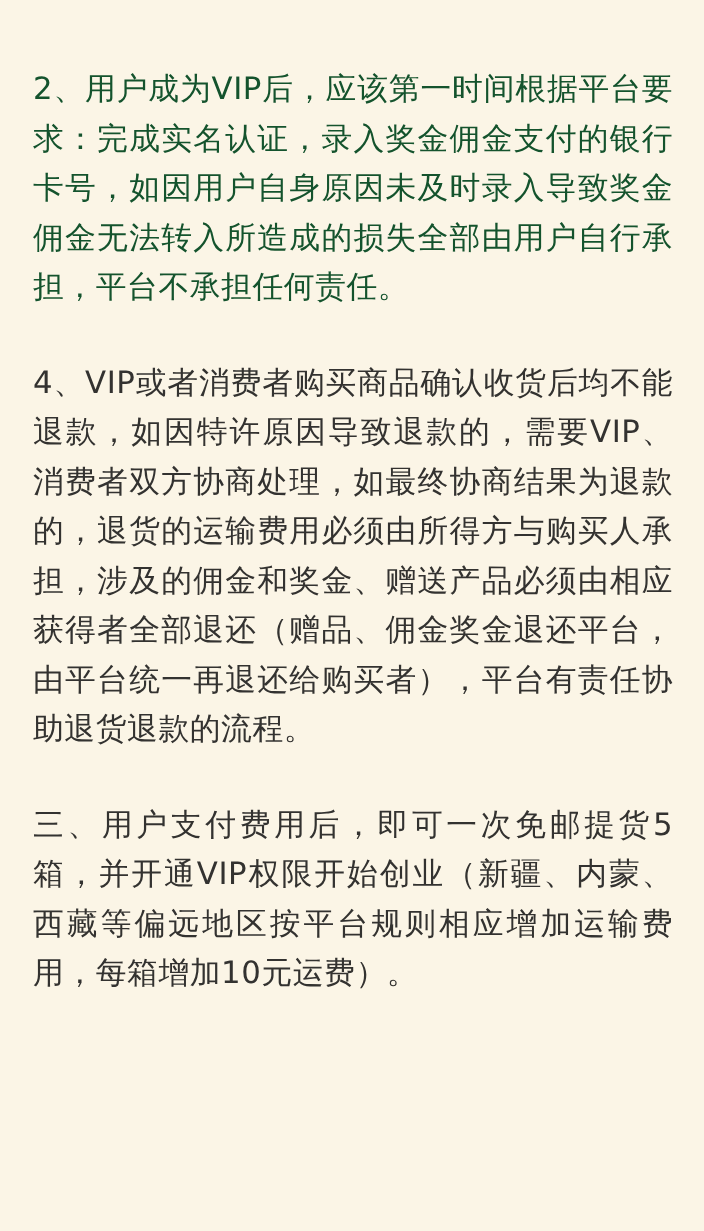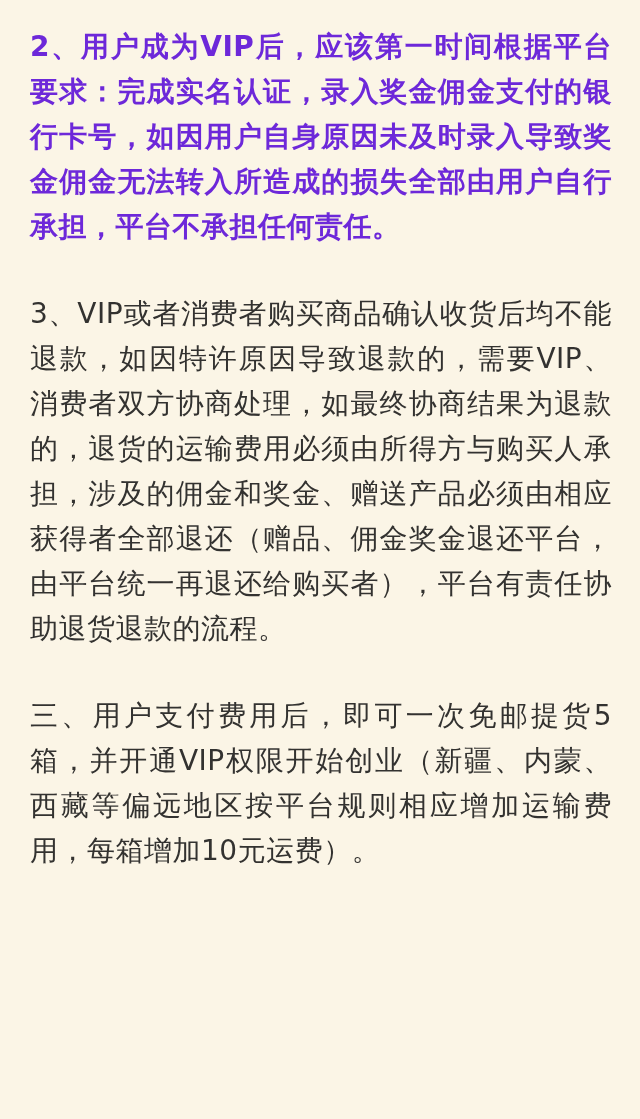--- a/index.html
+++ b/index.html
@@ -27,27 +27,28 @@
     letter-spacing: 0.5px;
     color: #333230;
     text-align: justify;
     text-justify: inter-ideograph;
     word-break: break-all;
   }
   .para:last-child {
     margin-bottom: 0;
   }
   .para.emphasis {
-    color: #6d28d9;
-    font-weight: bold;
+    color: #14532d;
+    font-weight: normal;
+    margin-top: 34px;
   }
 </style>
 </head>
 <body>
 
 <div class="doc">
   <p class="para emphasis">2、用户成为VIP后，应该第一时间根据平台要求：完成实名认证，录入奖金佣金支付的银行卡号，如因用户自身原因未及时录入导致奖金佣金无法转入所造成的损失全部由用户自行承担，平台不承担任何责任。</p>
 
-  <p class="para">3、VIP或者消费者购买商品确认收货后均不能退款，如因特许原因导致退款的，需要VIP、消费者双方协商处理，如最终协商结果为退款的，退货的运输费用必须由所得方与购买人承担，涉及的佣金和奖金、赠送产品必须由相应获得者全部退还（赠品、佣金奖金退还平台，由平台统一再退还给购买者），平台有责任协助退货退款的流程。</p>
+  <p class="para">4、VIP或者消费者购买商品确认收货后均不能退款，如因特许原因导致退款的，需要VIP、消费者双方协商处理，如最终协商结果为退款的，退货的运输费用必须由所得方与购买人承担，涉及的佣金和奖金、赠送产品必须由相应获得者全部退还（赠品、佣金奖金退还平台，由平台统一再退还给购买者），平台有责任协助退货退款的流程。</p>
 
 
   <p class="para">三、用户支付费用后，即可一次免邮提货5箱，并开通VIP权限开始创业（新疆、内蒙、西藏等偏远地区按平台规则相应增加运输费用，每箱增加10元运费）。</p>
 </div>
 
 </body></html>

